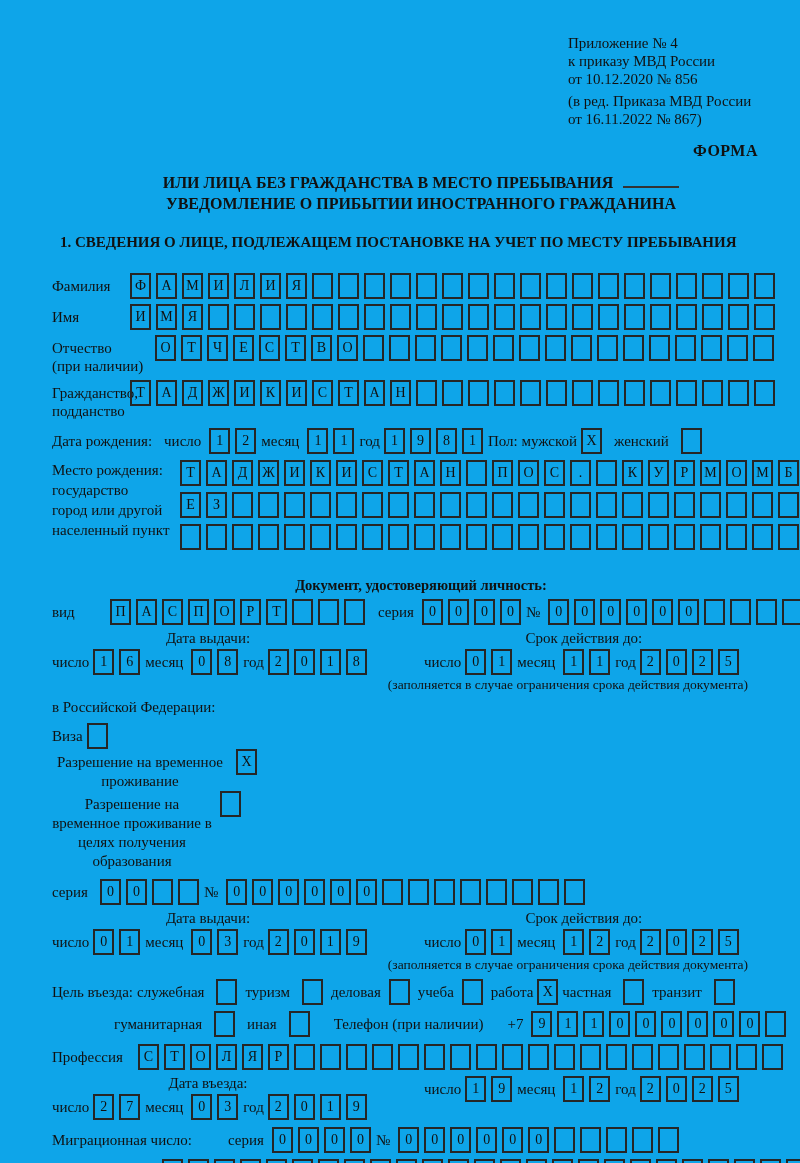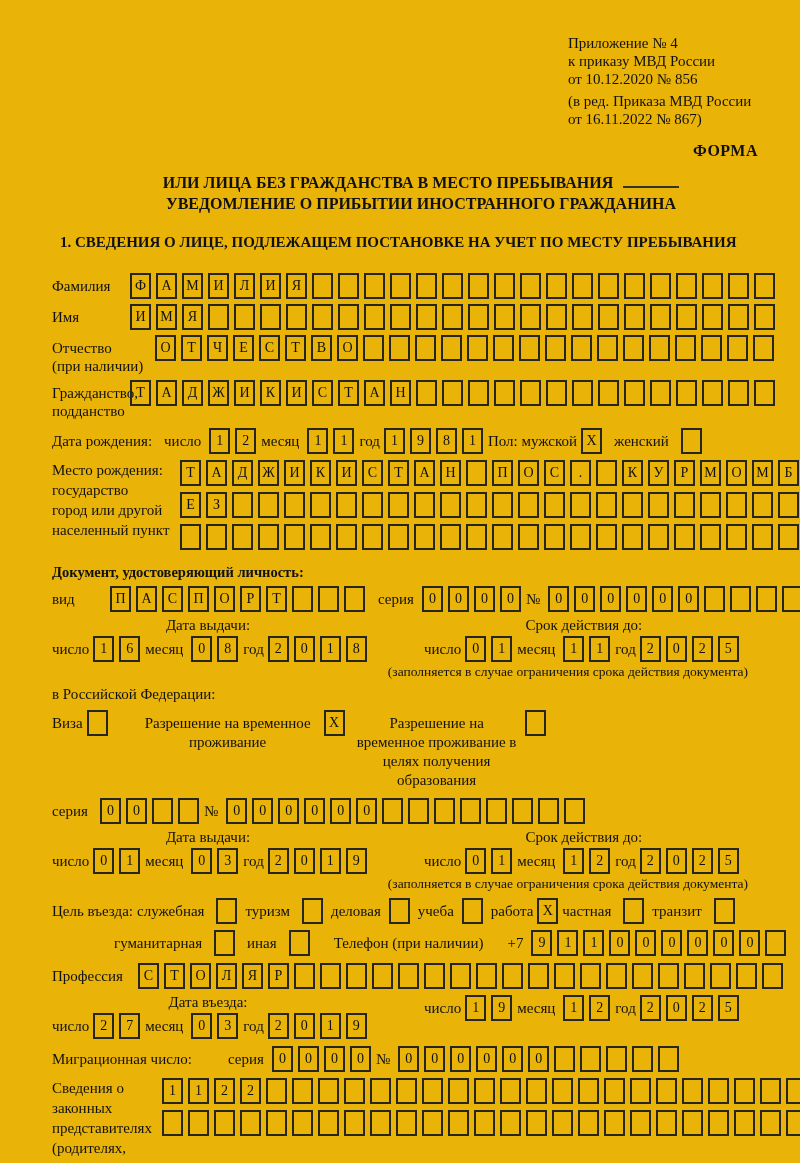--- a/index.html
+++ b/index.html
@@ -1,18 +1,18 @@
 <!DOCTYPE html>
 <html><head>
 <meta charset="utf-8">
 <style>
   html,body{margin:0;padding:0;background:#ffffff;}
   .page{
     position:relative;width:800px;height:1163px;box-sizing:border-box;
-    padding:34px 10px 0 52px;background:#eab308;color:#111;
+    padding:34px 10px 0 52px;background:#0ea5e9;color:#111;
     font-family:"Liberation Serif","DejaVu Serif",serif;font-size:15px;overflow:hidden;
   }
   
   .annex{margin-left:516px;line-height:18px;}
   .annex-note{margin-top:4px;line-height:18px;}
   .forma{margin-top:14px;text-align:right;padding-right:32px;font-weight:bold;font-size:16px;letter-spacing:.5px;}
   .title{margin-top:12px;text-align:center;font-weight:bold;font-size:16px;line-height:21px;}
   .title-underline{display:inline-block;width:56px;border-bottom:2px solid #333;margin-left:10px;height:14px;}
   .sec-heading{margin-top:20px;font-weight:bold;font-size:15px;margin-left:8px;}
 
@@ -32,35 +32,35 @@
   .gap4{width:4px;flex-shrink:0;} .gap8{width:8px;flex-shrink:0;} .gap12{width:12px;flex-shrink:0;}
   .inline-lbl{padding-top:4px;line-height:18px;white-space:nowrap;}
 
   
   .split{display:flex;align-items:flex-start;margin-top:6px;}
   .split .left{flex-shrink:0;line-height:20px;}
   .bp-left{width:128px;}
   .rep-left{width:110px;}
   .stack .cells{margin-bottom:6px;display:flex;}
 
-  .doc-heading{margin-top:8px;font-weight:bold;font-size:14.5px;}
+  .doc-heading{margin-top:21px;text-align:center;font-weight:bold;font-size:14.5px;}
 
   
   .datepair{display:flex;margin-top:4px;}
   .dp{display:flex;flex-direction:column;}
   .dp-left{width:372px;}
   .dp-head{text-align:center;line-height:18px;}
   .dp-left .dp-head{padding-right:60px;}
   .dp-row{display:flex;align-items:flex-start;margin-top:2px;}
   .note{margin-top:2px;text-align:right;padding-right:42px;font-size:13.5px;}
 
   .plain-line{margin-top:8px;line-height:20px;}
 
   
-  .opts{display:flex;align-items:flex-start;margin-top:6px;}
+  .opts{display:flex;align-items:flex-start;margin-top:6px;flex-direction:column;}
   .opt{display:flex;align-items:flex-start;}
   .opt-label{line-height:19px;padding-top:4px;}
   .opt-label.center{text-align:center;}
   .w176{max-width:176px;} .w160{max-width:160px;}
 
   .purpose-row{display:flex;align-items:flex-start;margin-top:6px;flex-wrap:nowrap;}
 </style>
 </head>
 <body>
 

